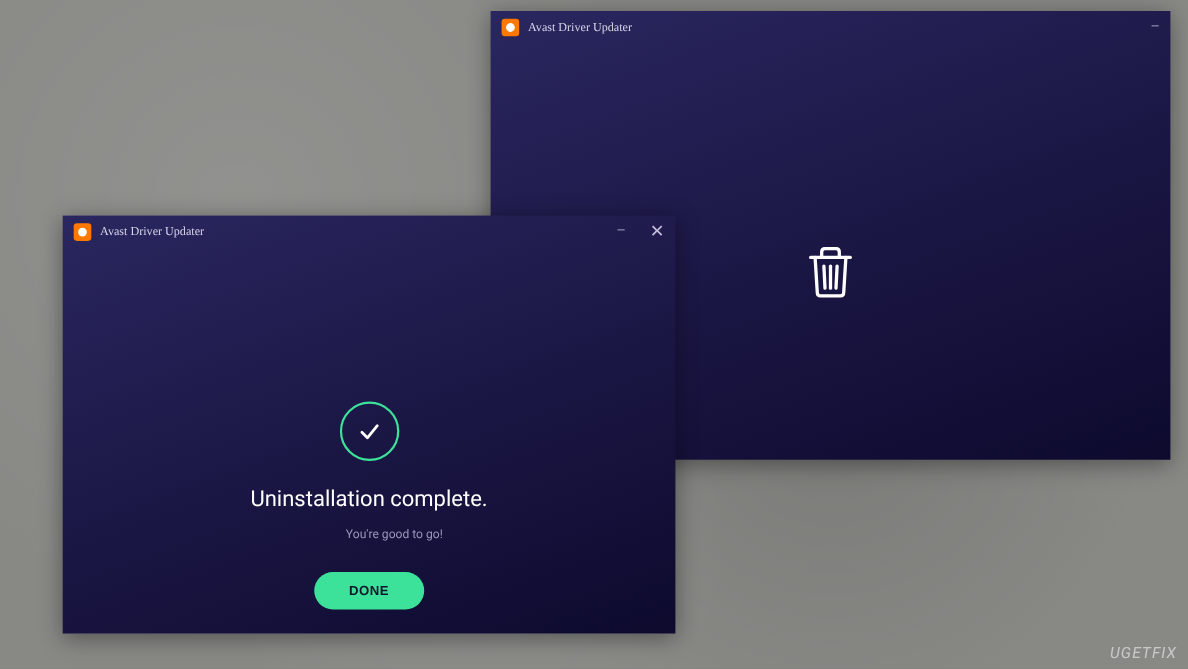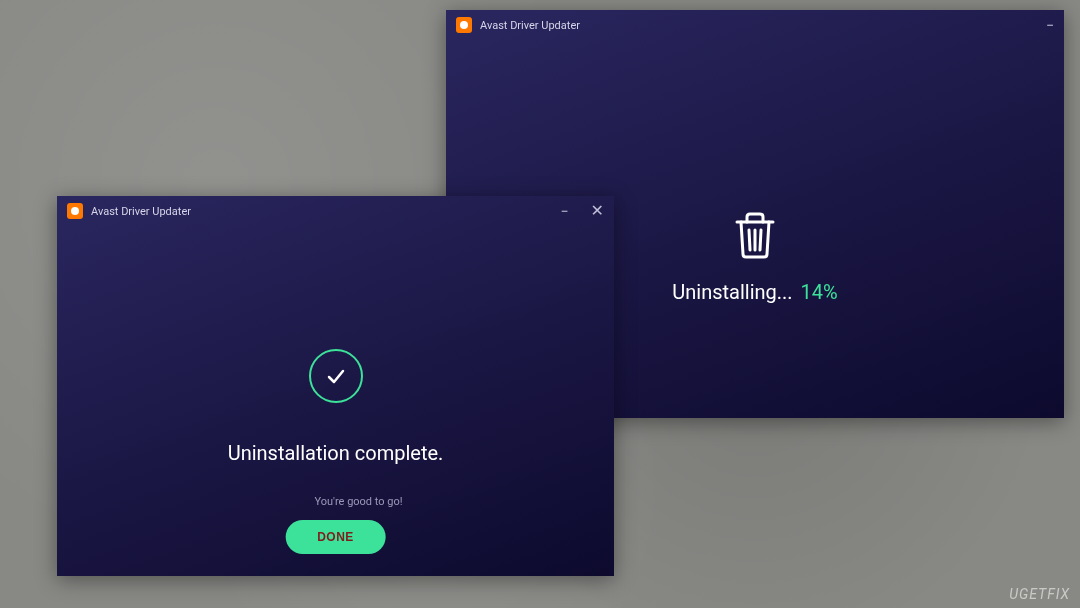--- a/index.html
+++ b/index.html
@@ -37,20 +37,21 @@
       width: 557px;
       height: 380px;
     }
     .titlebar {
       height: 30px;
       display: flex;
       align-items: center;
       padding: 0 10px;
       color: #d6d4e8;
       font-size: 11px;
+      font-family: Liberation Serif, serif;
     }
     .titlebar-left {
       display: flex;
       align-items: center;
       gap: 8px;
     }
     .logo {
       width: 16px;
       height: 16px;
       background: #ff7800;
@@ -97,21 +98,20 @@
       display: flex;
       align-items: baseline;
       gap: 8px;
       font-size: 20px;
     }
     .uninstalling-label { color: #ffffff; }
     .uninstalling-pct { color: #3de29a; }
     .front-content {
       height: calc(100% - 30px);
       position: relative;
-      gap: 16px;
     }
     .check-circle {
       width: 54px;
       height: 54px;
       border: 2px solid #3de29a;
       border-radius: 50%;
       margin-top: 55px;
       margin-bottom: 22px;
       display: flex;
       align-items: center;
@@ -127,21 +127,21 @@
       color: #9b98b8;
       font-size: 11px;
       margin-left: 46px;
     }
     .done-btn {
       position: absolute;
       bottom: 22px;
       left: 50%;
       transform: translateX(-50%);
       background: #3de29a;
-      color: #7f1d1d;
+      color: #0f172a;
       border: none;
       padding: 10px 32px;
       border-radius: 20px;
       font-size: 12px;
       font-weight: 700;
       letter-spacing: 0.5px;
       cursor: pointer;
     }
     .watermark {
       position: absolute;
@@ -175,24 +175,20 @@
     <div class="trash">
       <svg width="44" height="50" viewBox="0 0 44 50" fill="none" stroke="#ffffff" stroke-width="3" stroke-linecap="round" stroke-linejoin="round">
         <path d="M4 12 L40 12"></path>
         <path d="M14 12 L14 7 C14 5 15 4 17 4 L27 4 C29 4 30 5 30 7 L30 12"></path>
         <path d="M8 12 L10 44 C10 46 11 47 13 47 L31 47 C33 47 34 46 34 44 L36 12"></path>
         <line x1="16" y1="20" x2="17" y2="40"></line>
         <line x1="22" y1="20" x2="22" y2="40"></line>
         <line x1="28" y1="20" x2="27" y2="40"></line>
       </svg>
     </div>
-    <div class="uninstalling-row">
-      <span class="uninstalling-label">Uninstalling...</span>
-      <span class="uninstalling-pct">14%</span>
-    </div>
   </div>
 </div>
 
 <div class="window window-front">
   <div class="titlebar">
     <div class="titlebar-left">
       <div class="logo">
         <div class="logo-inner"></div>
       </div>
       <span>Avast Driver Updater</span>

